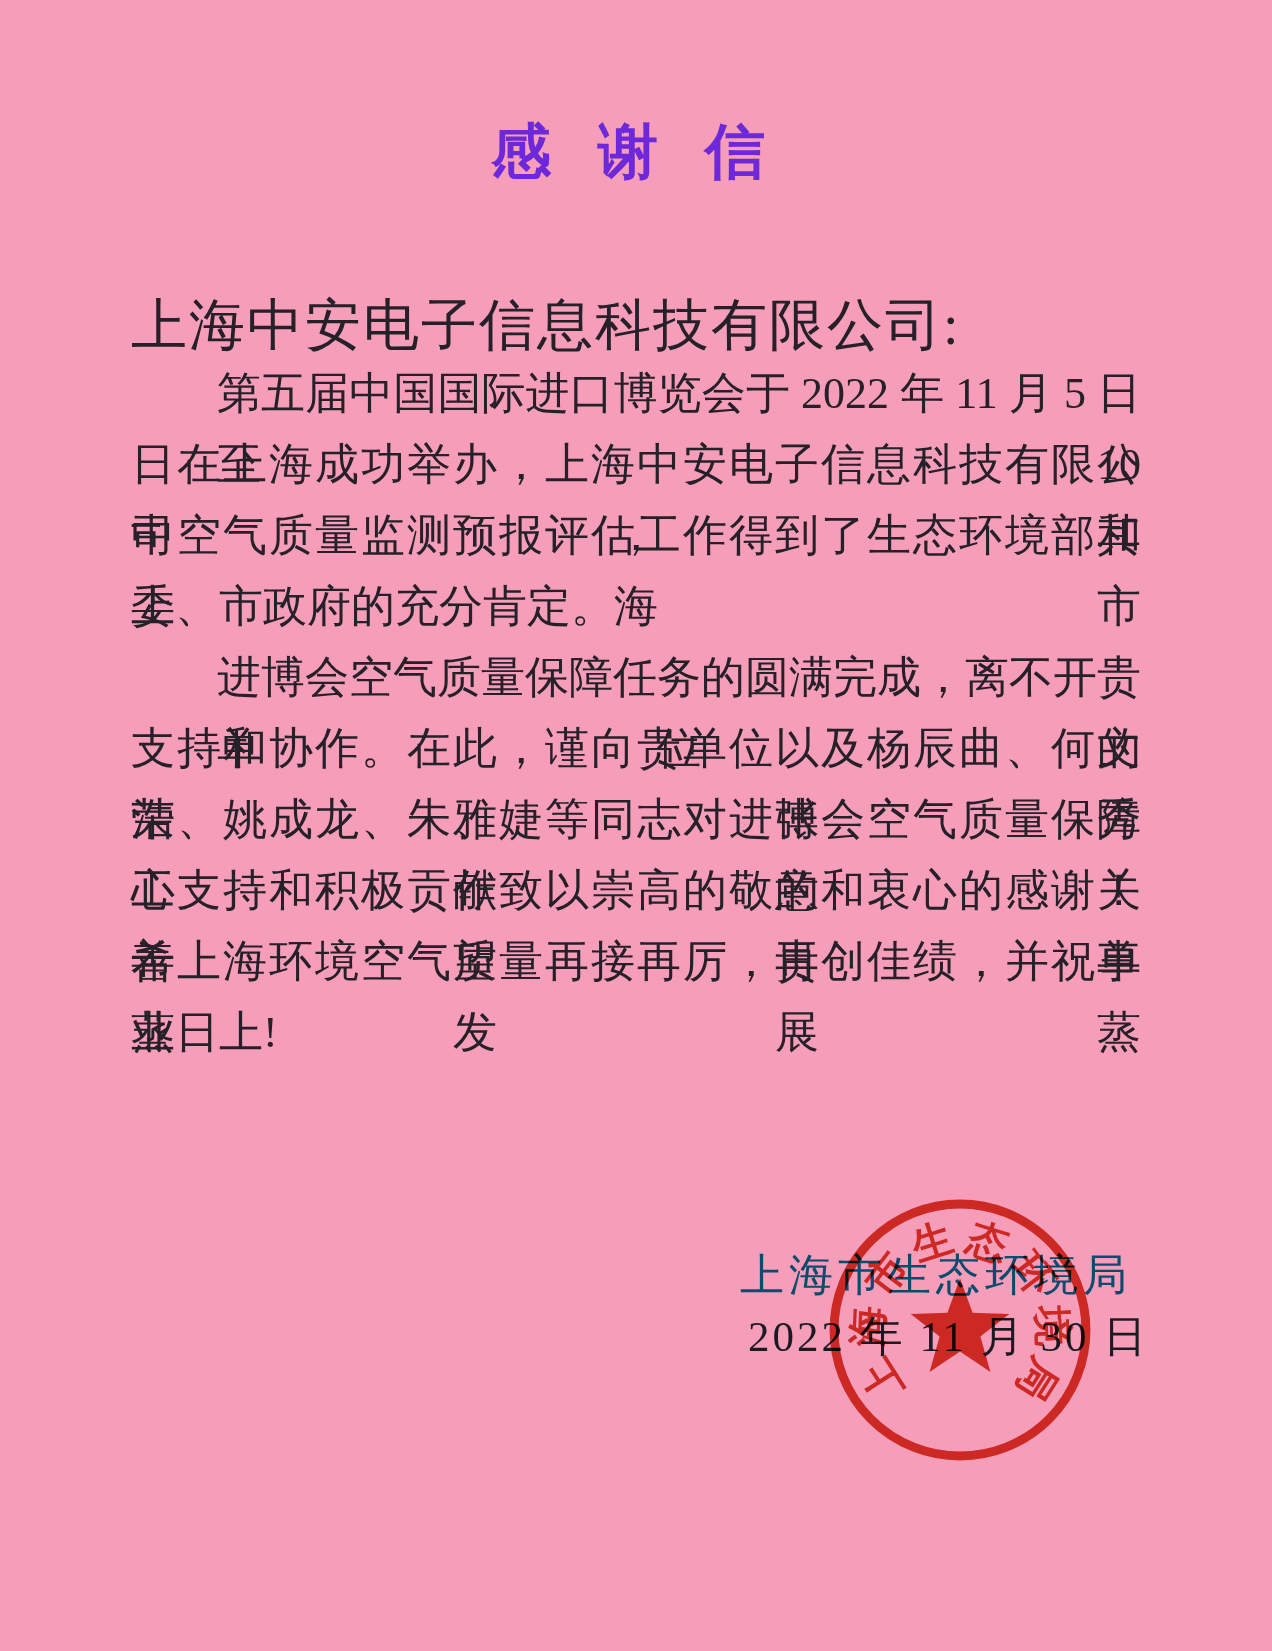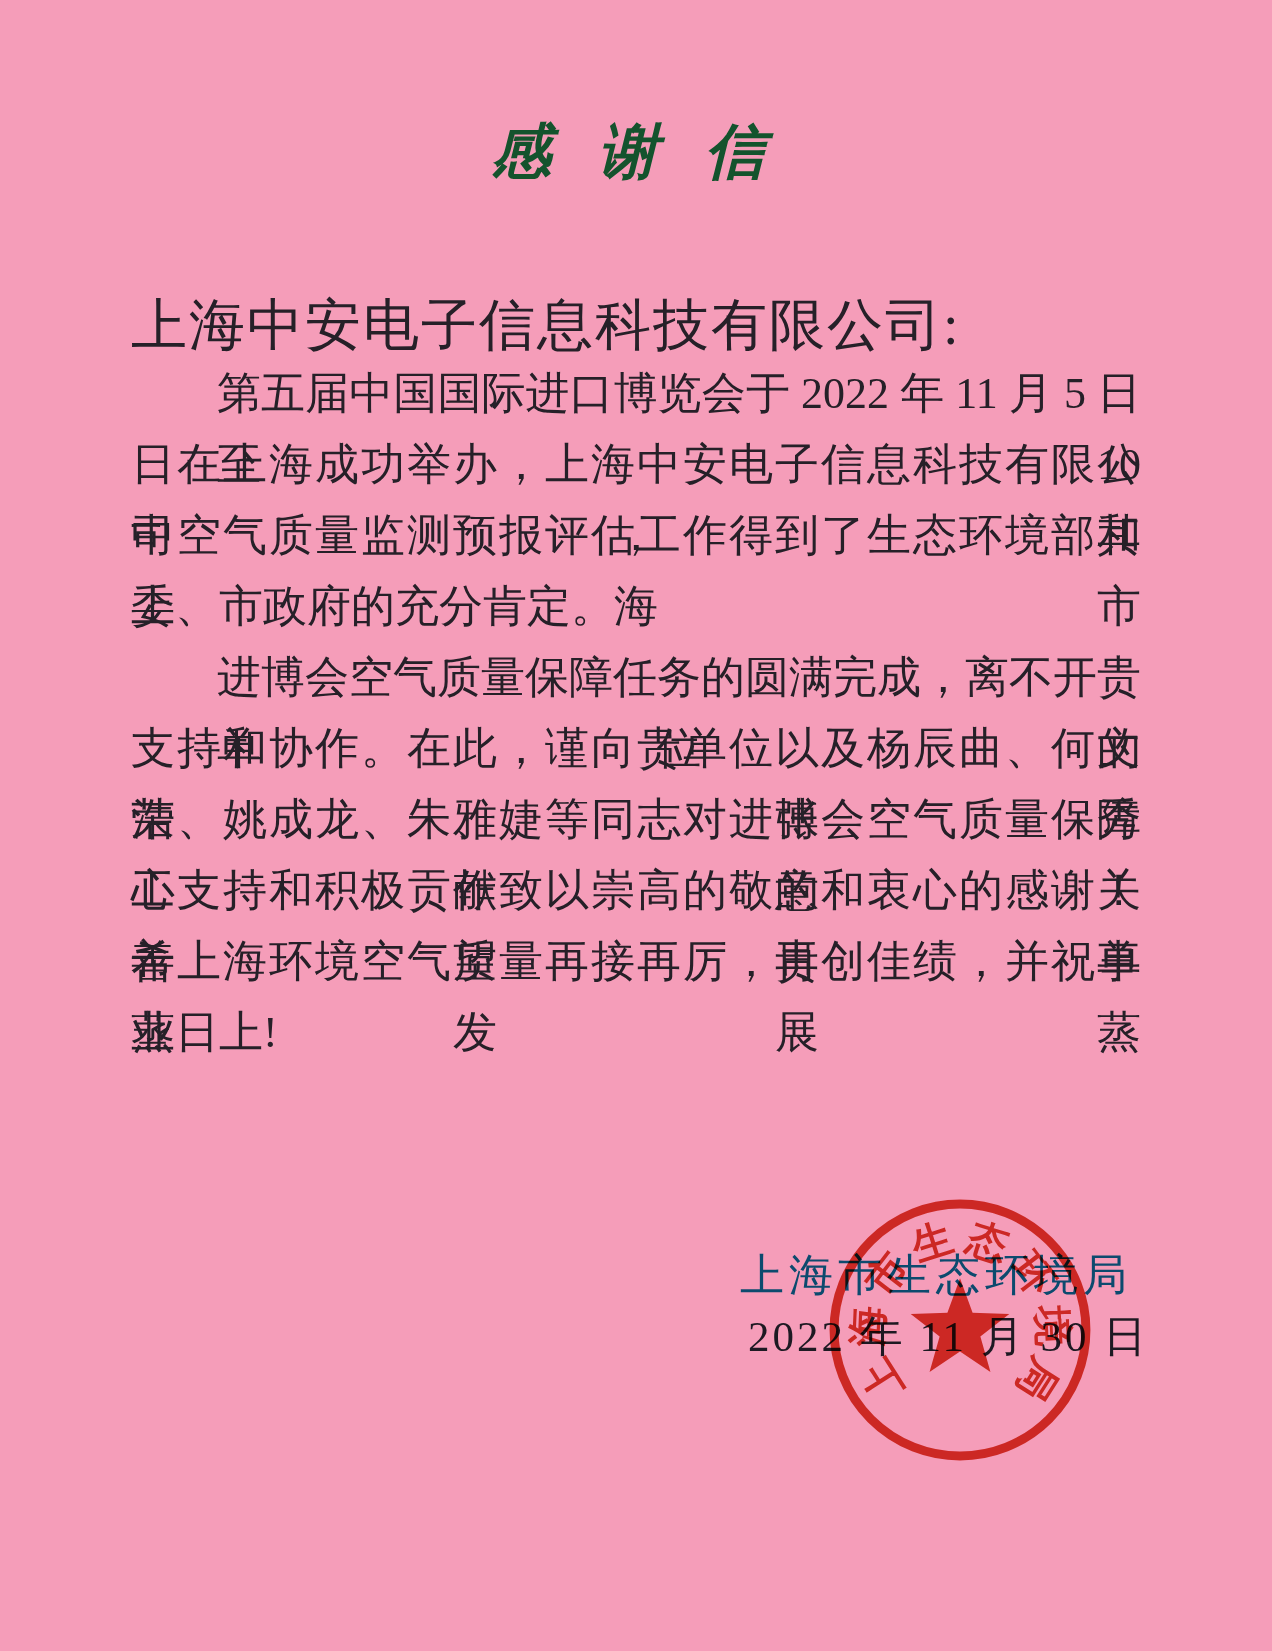--- a/index.html
+++ b/index.html
@@ -17,22 +17,21 @@
   }
   .title {
     position: absolute;
     left: 131px;
     top: 112px;
     width: 1010px;
     text-align: center;
     font-size: 60px;
     font-weight: bold;
     letter-spacing: 16px;
-    color: #14532d;
-    font-style: italic;
+    color: #6d28d9;
   }
   .addressee {
     position: absolute;
     left: 131px;
     top: 288px;
     width: 1010px;
     font-size: 56px;
     letter-spacing: 2px;
   }
   .body-block {

